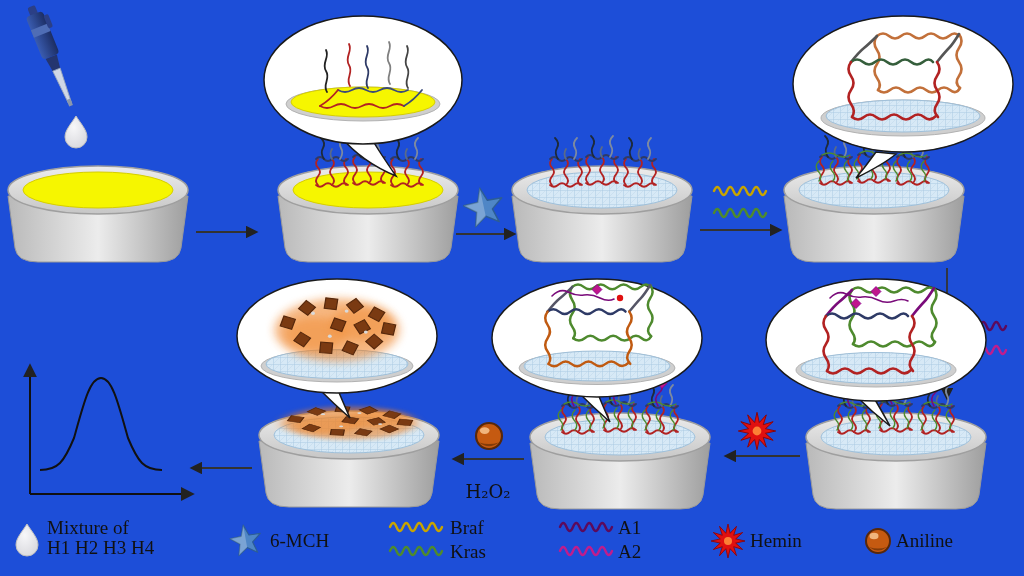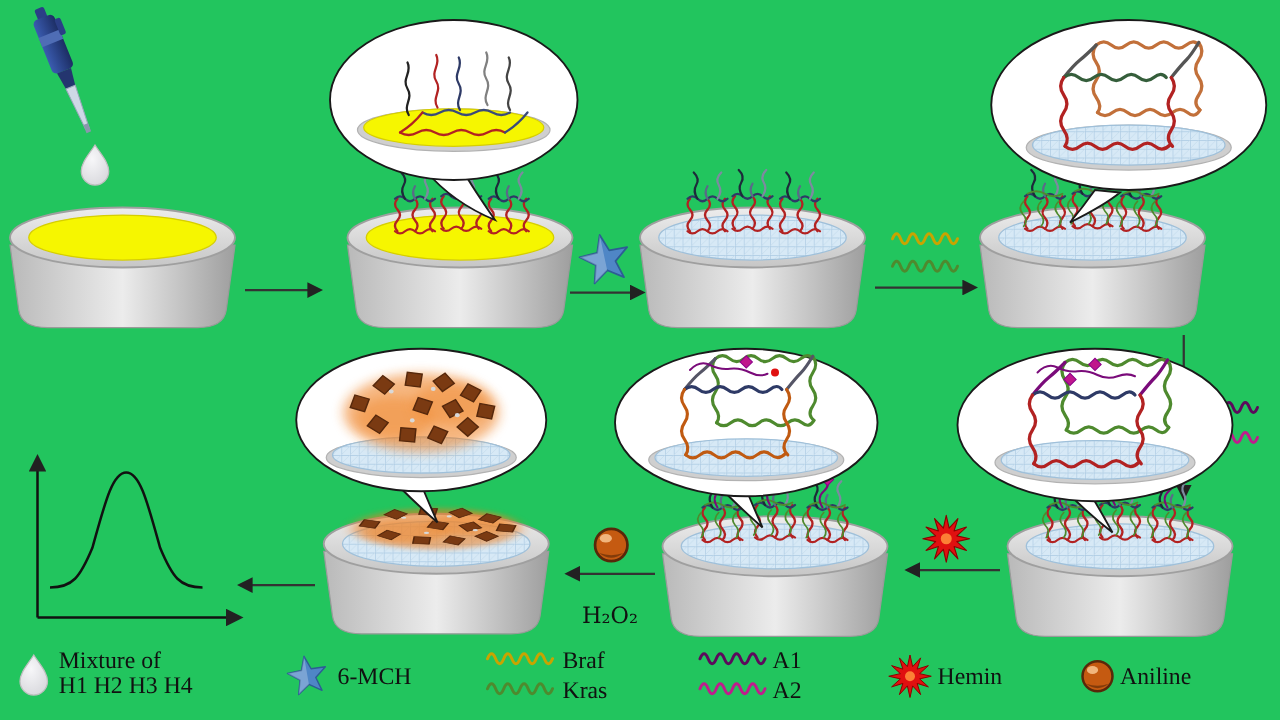--- a/index.html
+++ b/index.html
@@ -1,16 +1,16 @@
 <!DOCTYPE html>
 <html><head>
 <meta charset="utf-8">
 <style>
   html,body{margin:0;padding:0;background:#ffffff;}
-  .stage{width:1024px;height:576px;position:relative;background:#22c55e;font-family:"Liberation Serif",serif;}
+  .stage{width:1024px;height:576px;position:relative;background:#1d4ed8;font-family:"Liberation Serif",serif;}
   svg{display:block;}
   text{fill:#111;font-family:"Liberation Serif",serif;font-size:19px;}
   .sub{font-family:"DejaVu Serif",serif;font-size:18px;}
   .arrow{stroke:#333;stroke-width:1.8;fill:none;}
   .axis{stroke:#111;stroke-width:2;fill:none;}
   .curve{stroke:#111;stroke-width:2;fill:none;}
   .balloon{fill:#fff;stroke:#1a1a1a;stroke-width:1.5;}
   .wave{fill:none;stroke-width:2.4;stroke-linecap:round;}
   .strand{fill:none;stroke-width:1.8;stroke-linecap:round;stroke:var(--sc,#333);}
   .fp,.fb,.fb2,.fa,.fa2,.fm{fill:none;stroke-width:1.8;stroke-linecap:round;}

